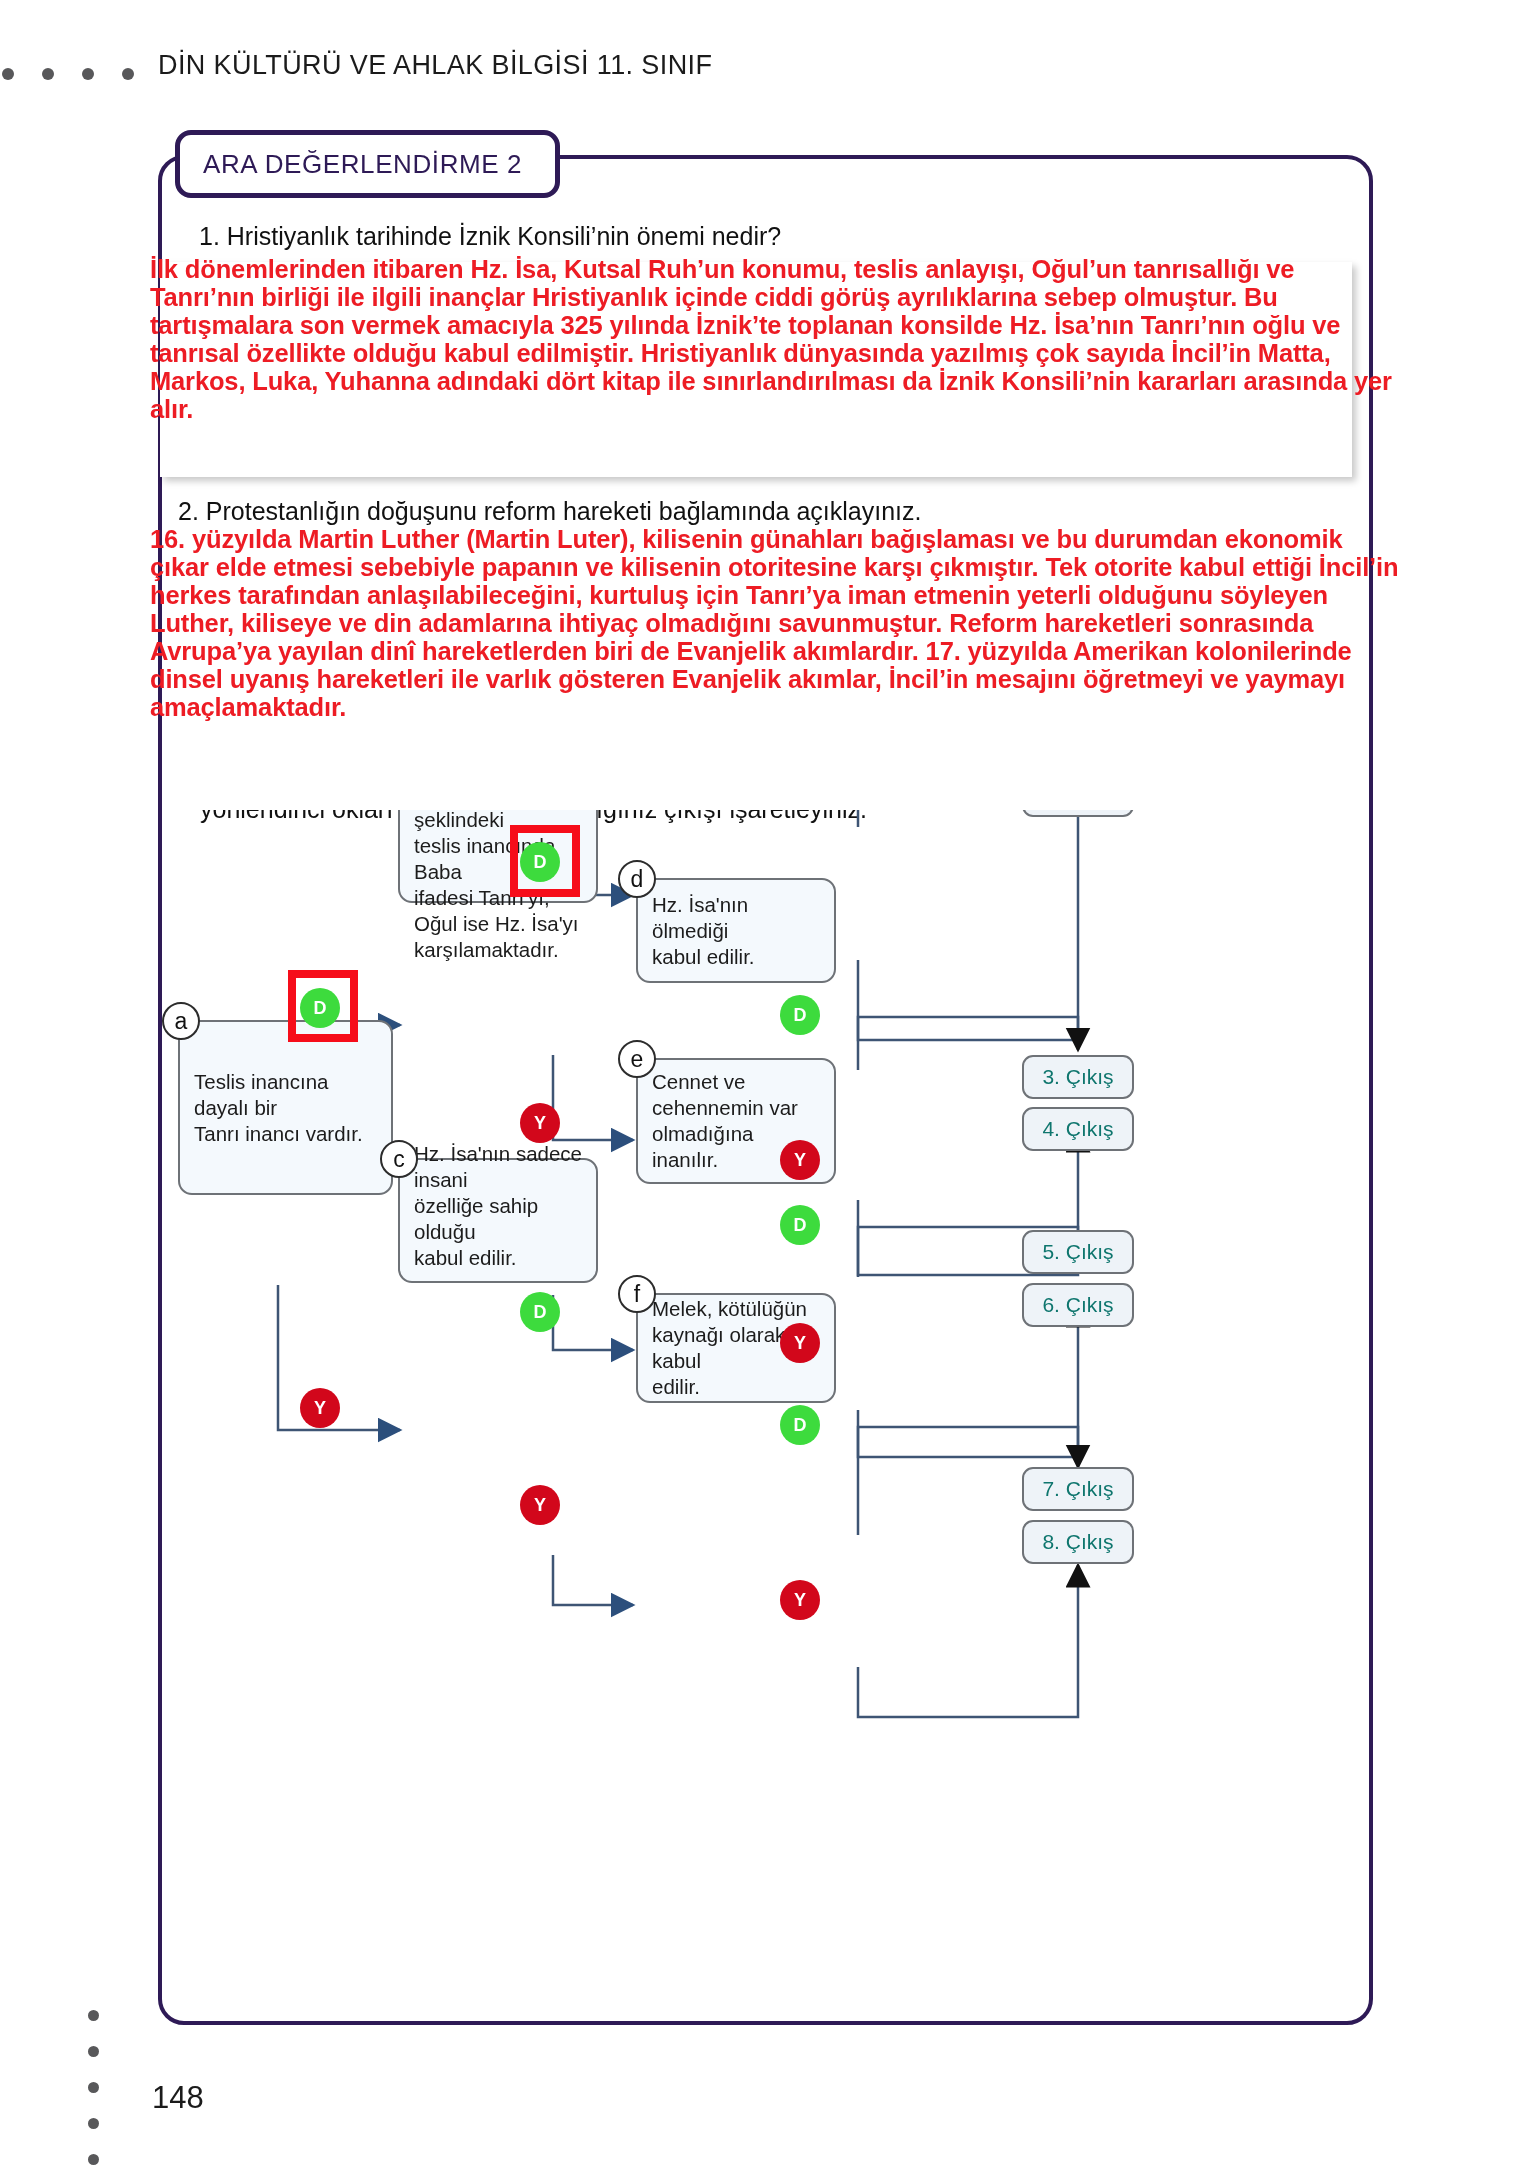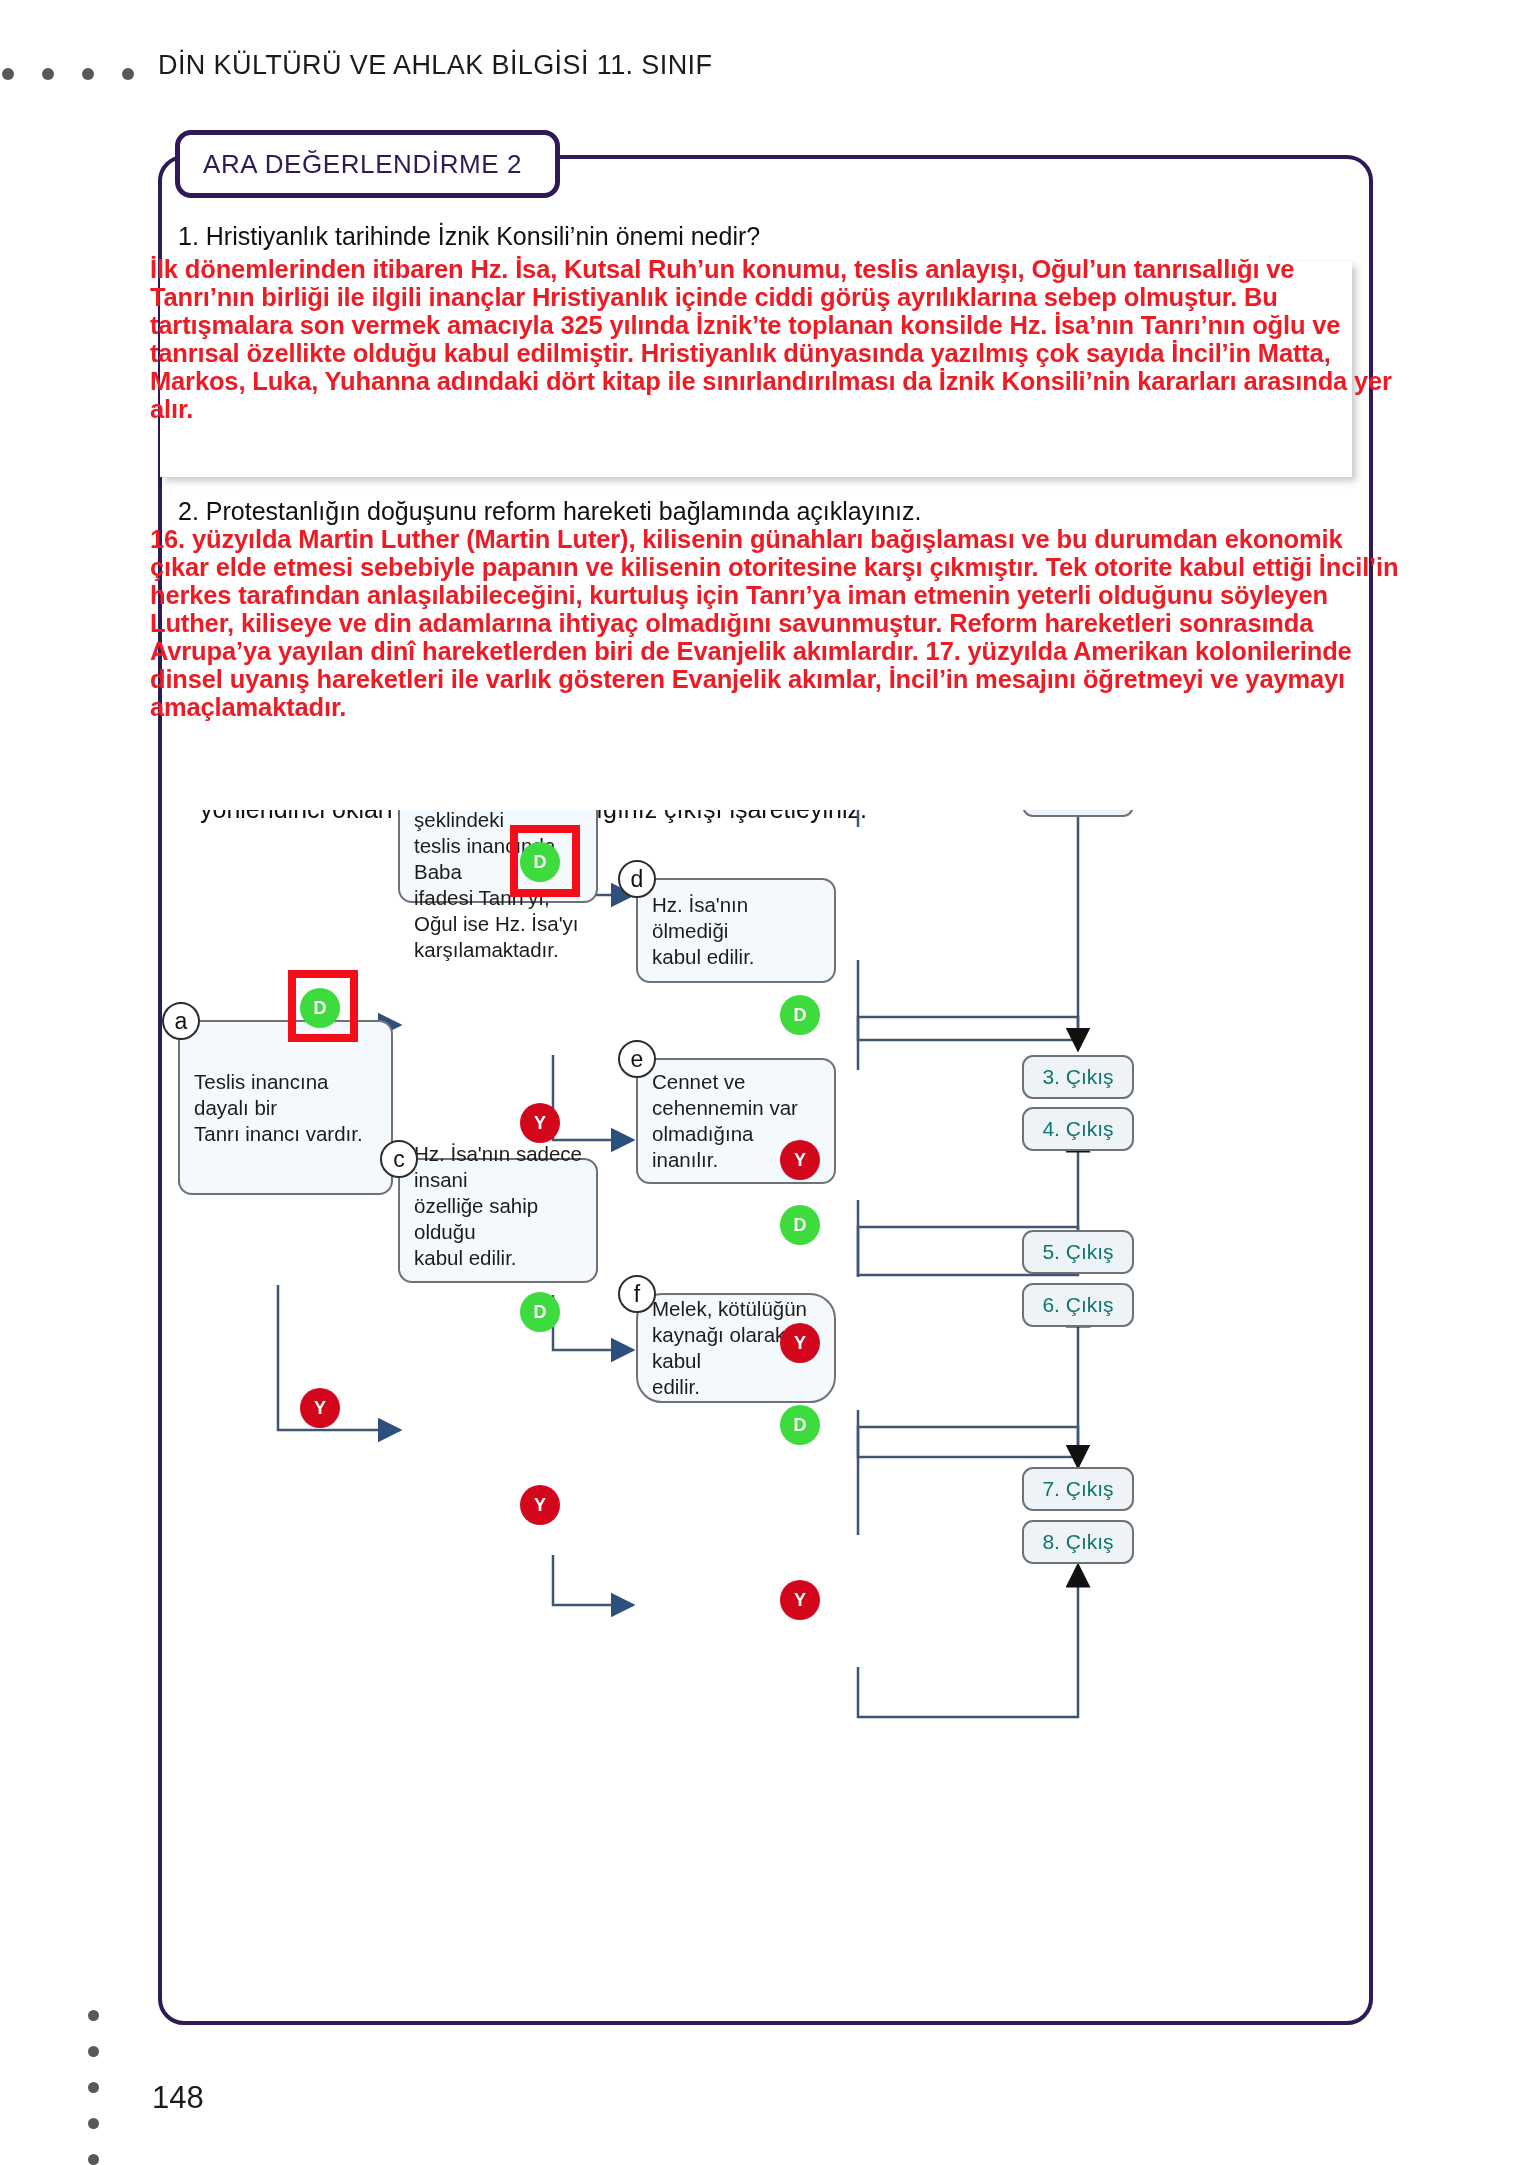--- a/index.html
+++ b/index.html
@@ -53,21 +53,21 @@
     font-size: 26px; color: #2e1a56; letter-spacing: .6px;
     padding-left: 23px; white-space: nowrap;
   }
 
   
   .q {
     position: absolute; left: 178px;
     font-size: 25px; color: #111; font-weight: 400;
     white-space: nowrap;
   }
-  .q1 { top: 222px; }
+  .q1 { top: 222px; margin-left: 21px; }
   .q2 { top: 497px; }
 
   
   .answer {
     position: absolute;
     color: #ed1c24;
     font-weight: bold;
     font-size: 25.5px;
     line-height: 28px;
     letter-spacing: -0.15px;
@@ -259,21 +259,21 @@
   </div>
 
   <div class="letter" style="left:460px; top:885px;">e</div>
   <div class="node" style="left:478px; top:903px; width:200px; height:126px;">
     <span class="node-text">Cennet ve
 cehennemin var
 olmadığına inanılır.</span>
   </div>
 
   <div class="letter" style="left:460px; top:1120px;">f</div>
-  <div class="node" style="left:478px; top:1138px; width:200px; height:110px;border-radius:26px;">
+  <div class="node" style="left:478px; top:1138px; width:200px; height:110px;">
     <span class="node-text">Melek, kötülüğün
 kaynağı olarak kabul
 edilir.</span>
   </div>
 
   <div class="marker d" style="left:142px; top:833px;">D</div>
   <div class="marker y" style="left:142px; top:1233px;">Y</div>
 
   <div class="marker d" style="left:362px; top:687px;">D</div>
   <div class="marker y" style="left:362px; top:948px;">Y</div>

